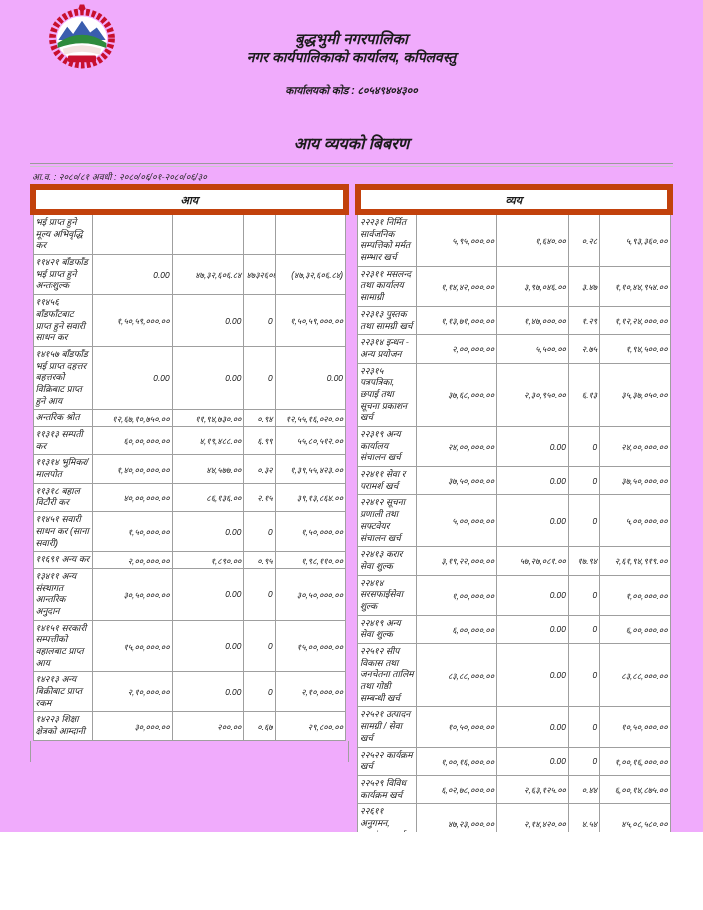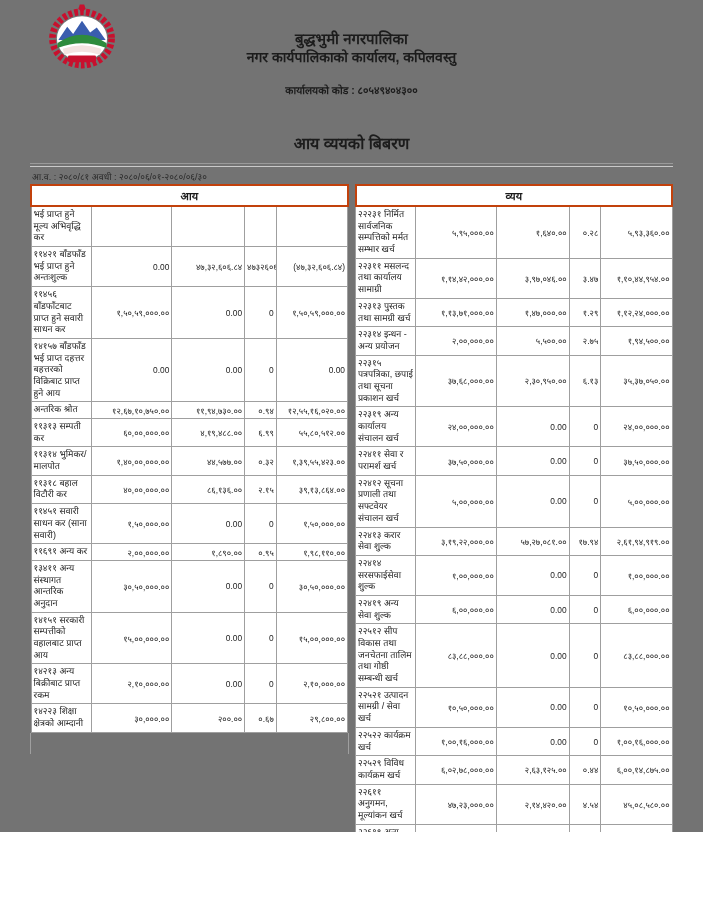--- a/index.html
+++ b/index.html
@@ -1,38 +1,39 @@
 <!DOCTYPE html>
 <html><head>
 <meta charset="utf-8">
 <style>
   html,body{margin:0;padding:0;background:#ffffff;}
   .page{
     position:relative;
     width:703px;height:832px;
     overflow:hidden;
-    background:#737373;
+    background:#f0abfc;
     font-family:"Liberation Sans","DejaVu Sans",sans-serif;
     color:#1c1c1c;
     box-sizing:border-box;
+    font-style:italic;
   }
   .hdr{position:relative;padding-top:30px;min-height:92px;}
   .logo{position:absolute;left:45px;top:3px;width:74px;height:68px;}
   .hdr-text{text-align:center;line-height:1.25;}
   .muni{font-size:15px;font-weight:bold;}
   .office{font-size:14px;font-weight:bold;}
   .code{font-size:10.5px;font-weight:bold;margin-top:18px;}
   .report-title{text-align:center;font-size:16px;font-weight:bold;margin-top:10px;}
   .rule{margin:9px 30px 0 30px;height:2px;border-top:1px solid #9a9a9a;border-bottom:1px solid #c9c9c9;}
   .period{margin:3px 30px 1px 32px;font-size:9px;color:#2a2a2a;}
   .tables{display:flex;gap:6px;margin:0 30px;align-items:flex-start;}
   .twrap{flex:1 1 0;min-width:0;}
   table.rpt{width:100%;border-collapse:collapse;table-layout:fixed;}
   table.rpt th{
-    border:2px solid #c2410c;font-size:11px;font-weight:bold;
+    border:6px solid #c2410c;font-size:11px;font-weight:bold;
     padding:2px;background:#ffffff;
   }
   table.rpt td{
     border:1px solid #9f9f9f;vertical-align:middle;
     padding:2px 2px;overflow:hidden;background:#ffffff;
   }
   td.lbl{font-size:9px;text-align:left;line-height:1.3;word-wrap:break-word;}
   td.num{font-size:8.4px;text-align:right;white-space:nowrap;}
   .tail{height:21px;border-left:1px solid #9f9f9f;border-right:1px solid #9f9f9f;}
   col.c-label{width:19%;}

